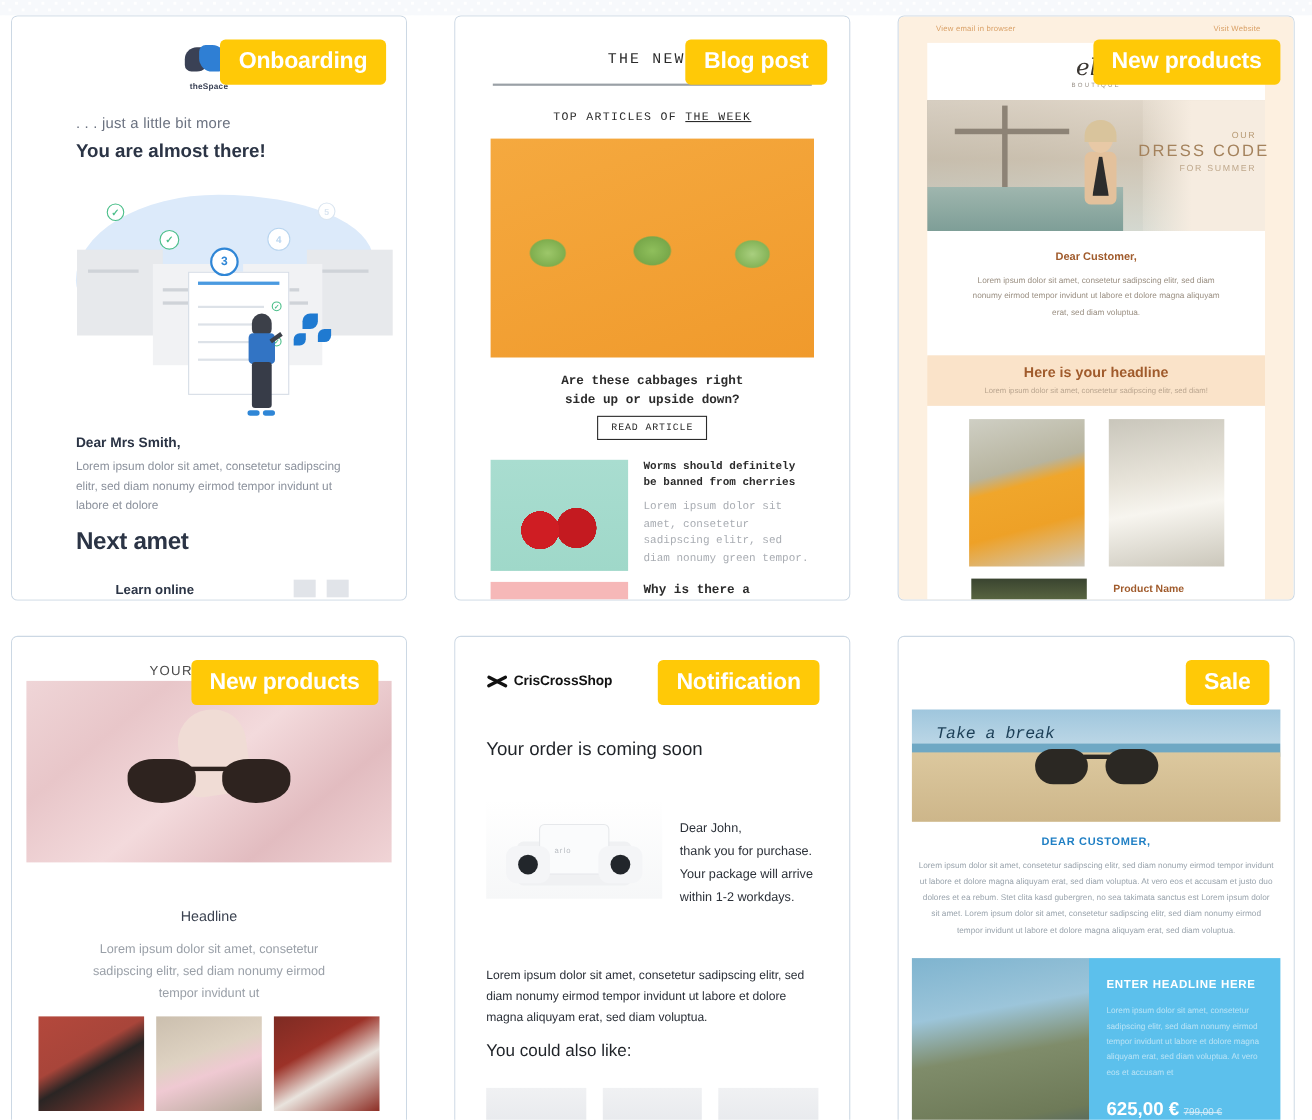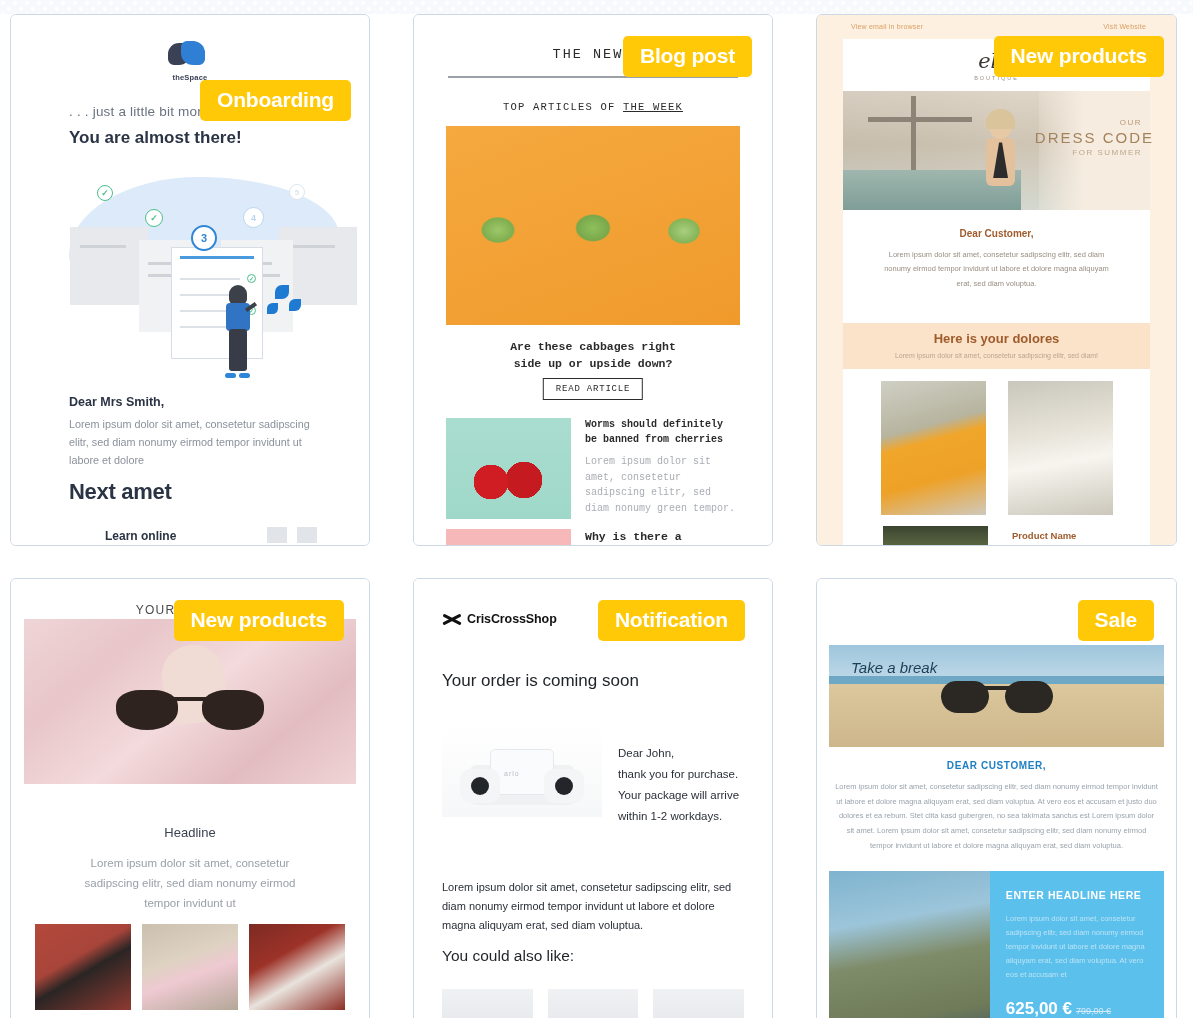--- a/index.html
+++ b/index.html
@@ -48,21 +48,21 @@
     color: #ffffff;
     font-size: 21px;
     font-weight: bold;
     letter-spacing: -0.2px;
     border-radius: 5px;
     padding: 9px 17px 10px 17px;
     z-index: 20;
     white-space: nowrap;
     line-height: 1.05;
   }
-  .badge.b1 { top: 21px; right: 18px; margin-top: 44px; }
+  .badge.b1 { top: 21px; right: 18px; }
   .badge.b2 { top: 21px; right: 20px; }
   .badge.b3 { top: 21px; right: 12px; }
   .badge.b4 { top: 21px; right: 25px; }
   .badge.b5 { top: 21px; right: 27px; }
   .badge.b6 { top: 21px; right: 22px; }
 
   
   .c1 { padding: 0 52px; background:#fff; }
   .c1-logo { position:absolute; top:26px; left:0; right:0; text-align:center; }
   .c1-logo .mark { display:inline-block; position:relative; width:44px; height:26px; }
@@ -219,21 +219,21 @@
     font-family:"DejaVu Serif", serif; font-style:italic; font-size:22px; color:#1f7fc4; letter-spacing:-.5px; }
   .c6-hero { position:absolute; top:66px; left:12px; right:12px; height:102px; overflow:hidden;
     background:linear-gradient(180deg,#9fc6dd 0%,#bcd7e6 32%, #d6c49c 42%, #d9c69c 100%); }
   .c6-hero .sand { position:absolute; left:0; right:0; bottom:0; height:62%; background:linear-gradient(180deg,#dcc89e,#cdb68a); }
   .c6-hero .sea { position:absolute; left:0; right:0; top:30%; height:12%; background:#6fa8c4; }
   .c6-hero .sg { position:absolute; left:50%; top:52%; transform:translate(-50%,-50%); width:112px; height:34px; }
   .c6-hero .sg .lens { position:absolute; top:0; width:48px; height:32px; background:#2b2823; border-radius:24px 24px 26px 26px; }
   .c6-hero .sg .lens.l { left:0; }
   .c6-hero .sg .lens.r { right:0; }
   .c6-hero .sg .br { position:absolute; left:44px; top:5px; width:24px; height:4px; background:#2b2823; }
-  .c6-tab { position:absolute; left:34px; top:80px; font-family:Liberation Sans, sans-serif; font-style:italic; font-size:15px; color:#1c3f57; }
+  .c6-tab { position:absolute; left:34px; top:80px; font-family:Liberation Mono, monospace; font-style:italic; font-size:15px; color:#1c3f57; }
   .c6-dear { position:absolute; top:181px; left:0; right:0; text-align:center; font-size:10px; font-weight:bold; letter-spacing:.6px; color:#1f7fc4; }
   .c6-body { position:absolute; top:201px; left:18px; right:18px; text-align:center; font-size:7.5px; line-height:1.95; color:#9aa4ad; }
   .c6-split { position:absolute; top:292px; left:12px; right:12px; height:240px; display:flex; }
   .c6-photo { width:48%;
     background:linear-gradient(170deg,#7fb4cf 0%, #9cc5da 22%, #7f8c6a 38%, #6e7a58 60%, #35506a 78%, #2a4460 100%); }
   .c6-panel { flex:1; background:#5cc0ec; padding:18px 16px 0 16px; }
   .c6-hl { font-size:10.5px; font-weight:bold; letter-spacing:.6px; color:#ffffff; }
   .c6-ptext { margin-top:11px; font-size:7.5px; line-height:1.85; color:#b9e3f6; }
   .c6-prices { margin-top:18px; display:flex; align-items:baseline; gap:4px; }
   .c6-price { font-size:17px; font-weight:bold; color:#fff; }
@@ -360,21 +360,21 @@
             </span>
           <i class="right"></i>
         </div>
         <div class="c3-dc1">OUR</div>
         <div class="c3-dc2">DRESS  CODE</div>
         <div class="c3-dc3">FOR SUMMER</div>
         <div class="c3-white2"></div>
         <div class="c3-dear">Dear Customer,</div>
         <div class="c3-body">Lorem ipsum dolor sit amet, consetetur sadipscing elitr, sed diam nonumy eirmod tempor invidunt ut labore et dolore magna aliquyam erat, sed diam voluptua.</div>
         <div class="c3-band"></div>
-        <div class="c3-hl">Here is your dolores</div>
+        <div class="c3-hl">Here is your headline</div>
         <div class="c3-hlsub">Lorem ipsum dolor sit amet, consetetur sadipscing elitr, sed diam!</div>
         <div class="c3-white3"></div>
         <div class="c3-imgs">
           <div class="c3-img a"></div>
           <div class="c3-img b"></div>
         </div>
         <div class="c3-img2"></div>
         <div class="c3-pname">Product Name</div>
       </div>
       <div class="badge b3">New products</div>

